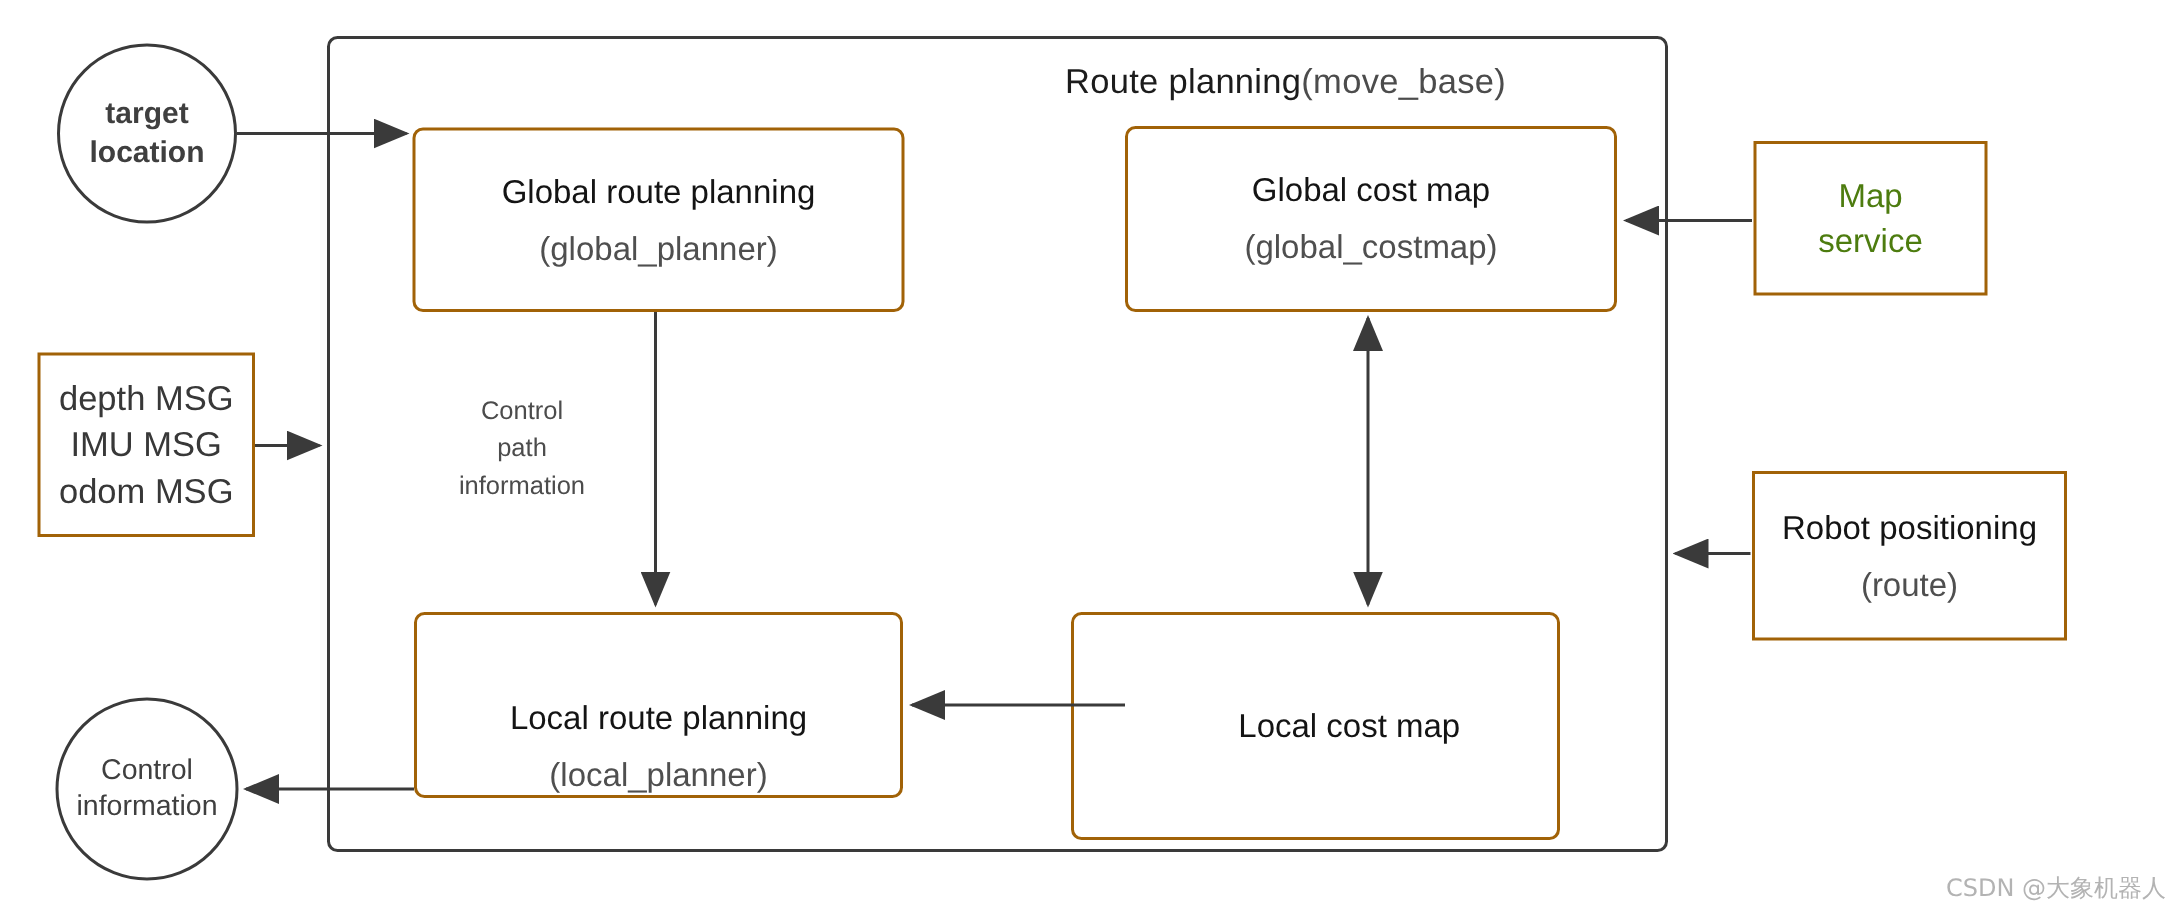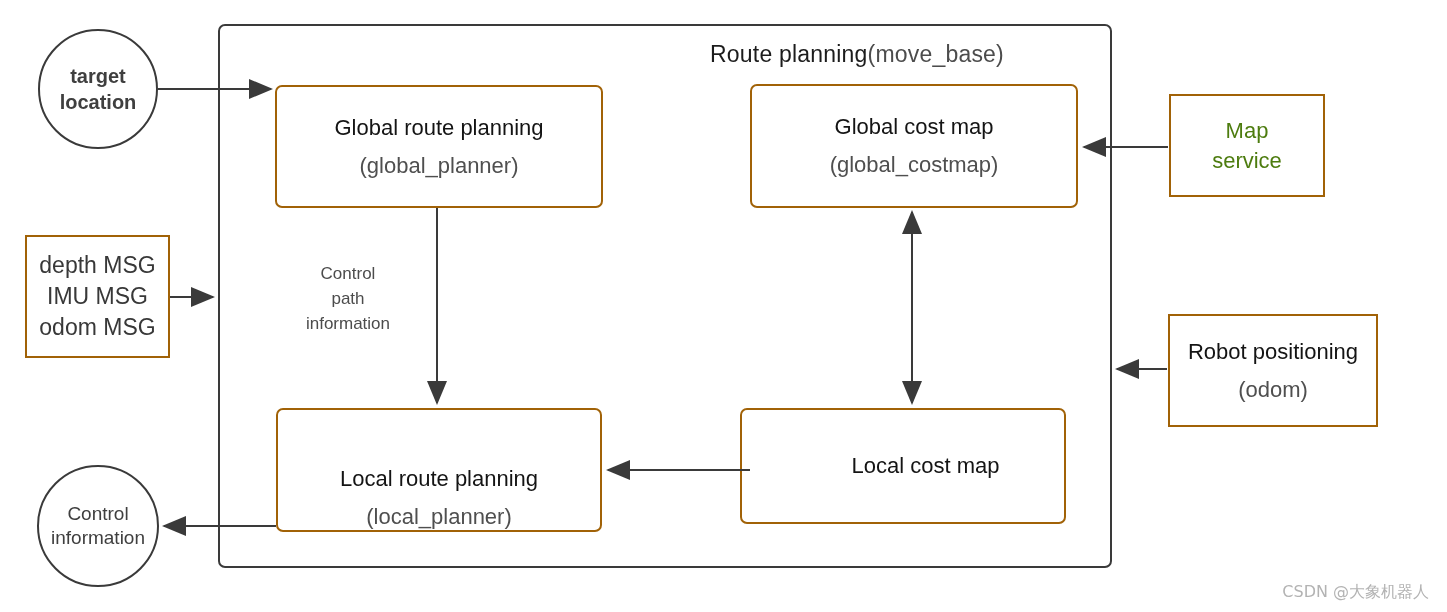--- a/index.html
+++ b/index.html
@@ -44,21 +44,21 @@
     justify-content: center;
     text-align: center;
   }
   .node.rounded { border-radius: 7px; }
   .n-title { font-size: 22px; color: #141414; }
   .n-sub   { font-size: 22px; color: #4f4f4f; margin-top: 12px; }
 
   .gp { left: 275px; top: 85px;  width: 328px; height: 123px; }
   .gc { left: 750px; top: 84px;  width: 328px; height: 124px; }
   .lp { left: 276px; top: 408px; width: 326px; height: 124px; justify-content: flex-end; }
-  .lc { left: 740px; top: 408px; width: 326px; height: 116px; padding-left: 45px; }
+  .lc { left: 714px; top: 408px; width: 326px; height: 152px; padding-left: 45px; }
 
   .map-service { left: 1169px; top: 94px;  width: 156px; height: 103px; }
   .map-service .line { font-size: 22px; color: #4d7c0f; line-height: 30px; }
 
   .robot-pos { left: 1168px; top: 314px; width: 210px; height: 113px; }
 
   .depth-box { left: 25px; top: 235px; width: 145px; height: 123px; }
   .depth-box .line { font-size: 23px; color: #383838; line-height: 31px; }
 
   
@@ -91,21 +91,21 @@
   svg.wires {
     position: absolute;
     left: 0; top: 0;
     width: 1447px; height: 612px;
     pointer-events: none;
   }
   svg.wires line { stroke: #3a3a3a; stroke-width: 2; }
 
   .watermark {
     position: absolute;
-    right: 18px; top: 582px;
+    right: 3px; top: 582px;
     font-size: 16px;
     color: #b3b3b3;
     white-space: nowrap;
     font-family: "DejaVu Sans", "Liberation Sans", sans-serif;
   }
 </style>
 </head>
 <body>
 
 <div class="canvas">
@@ -135,21 +135,21 @@
     <div class="n-title">Local cost map</div>
   </div>
 
   <div class="node map-service">
     <div class="line">Map</div>
     <div class="line">service</div>
   </div>
 
   <div class="node robot-pos">
     <div class="n-title">Robot positioning</div>
-    <div class="n-sub">(odom)</div>
+    <div class="n-sub">(route)</div>
   </div>
 
   <div class="node depth-box">
     <div class="line">depth MSG</div>
     <div class="line">IMU MSG</div>
     <div class="line">odom MSG</div>
   </div>
 
   <div class="circle target-circle">
     <div class="line">target</div>

